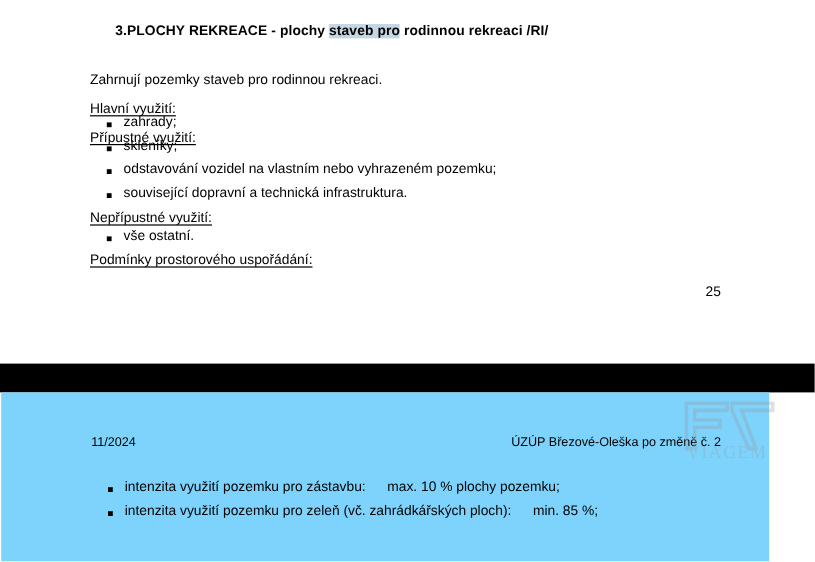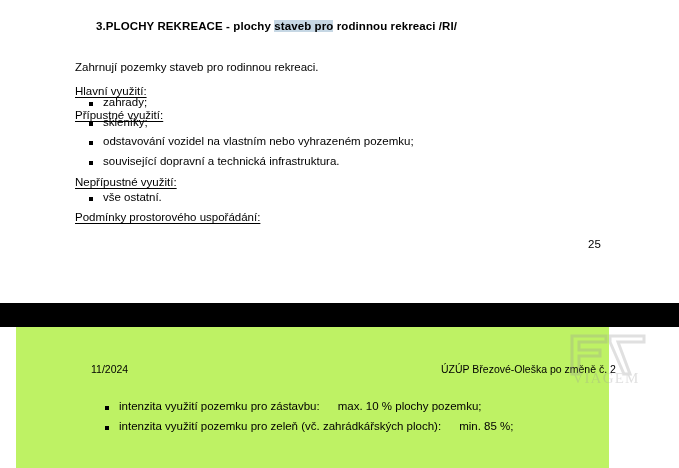--- a/index.html
+++ b/index.html
@@ -105,25 +105,25 @@
     left: 0;
     top: 303px;
     width: 679px;
     height: 24px;
     background: #000000;
   }
 
   
   .page-bottom {
     position: absolute;
-    left: 16px;
+    left: 1px;
     top: 327px;
-    width: 593px;
+    width: 640px;
     height: 141px;
-    background: #bef264;
+    background: #7dd3fc;
   }
 
   .footer-date {
     position: absolute;
     left: 75px;
     top: 36px;
     font-size: 10.5px;
   }
   .footer-center {
     position: absolute;

